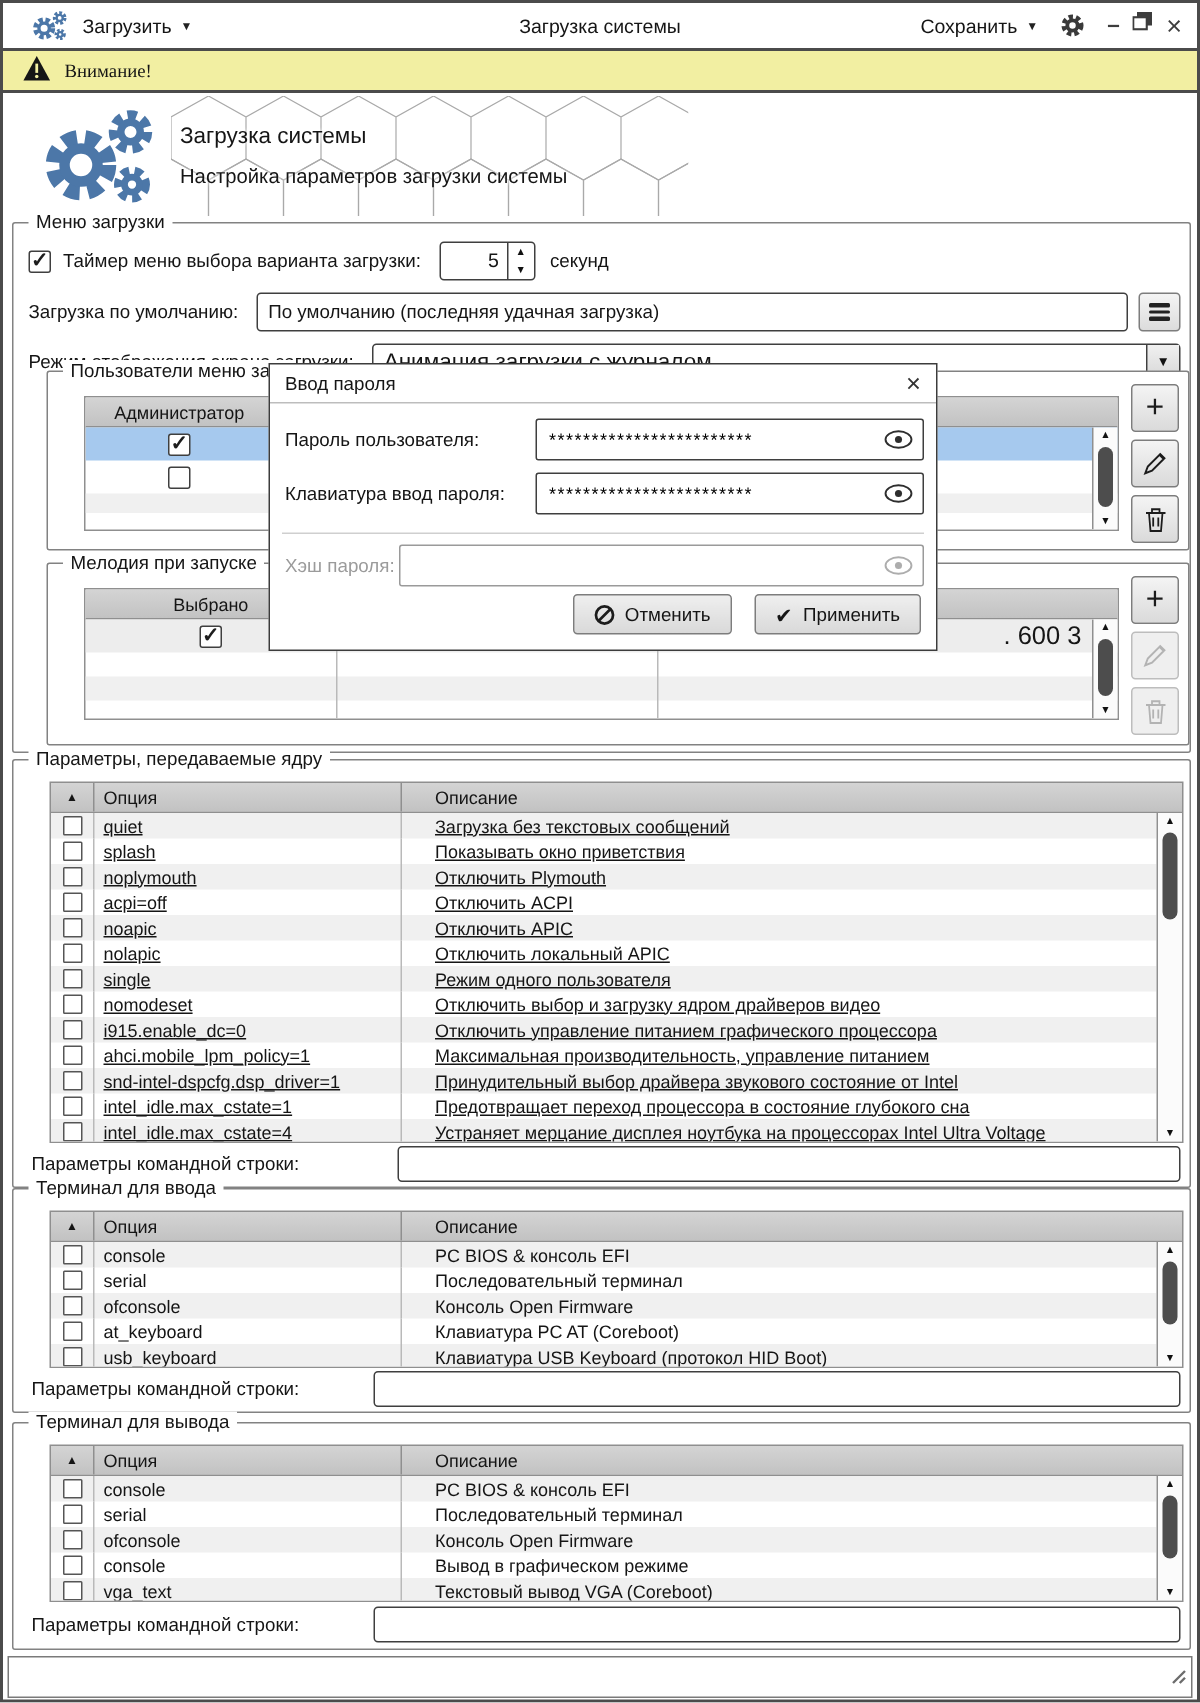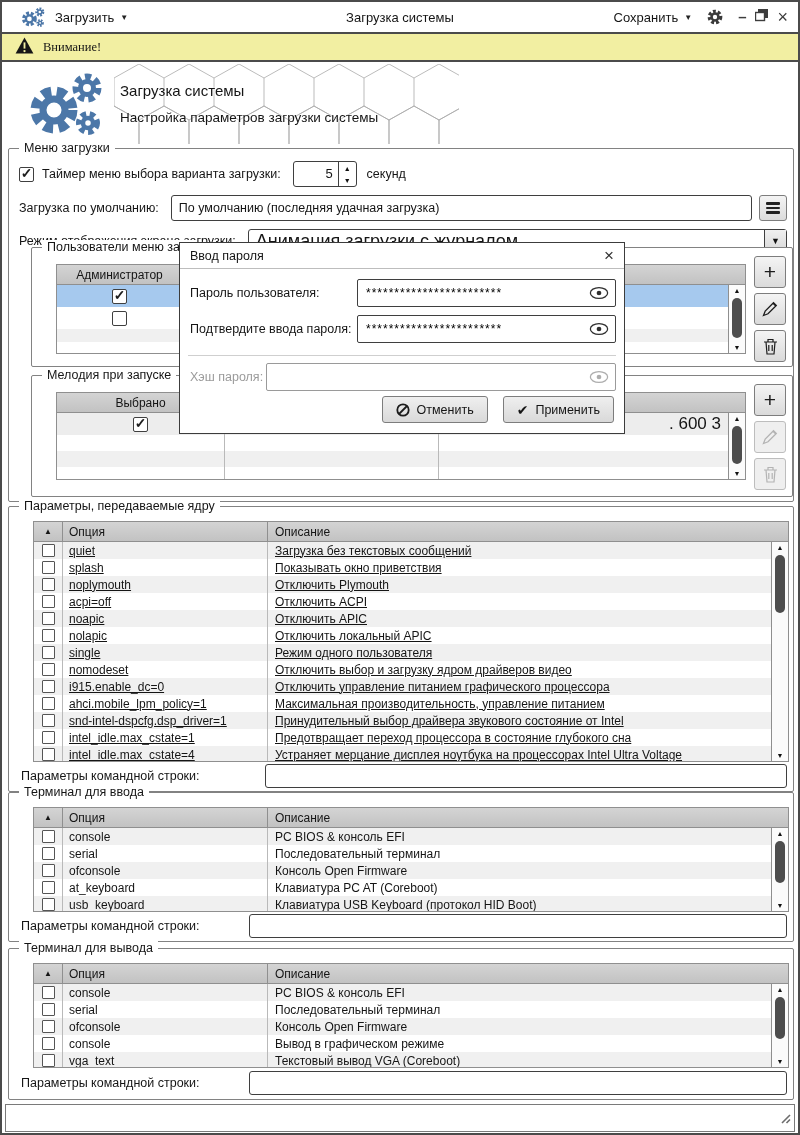--- a/index.html
+++ b/index.html
@@ -49,34 +49,34 @@
   .spin-btns{width:17px;border-left:1.5px solid #3f3f3f;display:flex;flex-direction:column;}
   .spin-btns span{flex:1;display:flex;align-items:center;justify-content:center;font-size:7px;color:#111;}
   .tinput{height:26px;border:1.5px solid #3f3f3f;border-radius:3px;background:#fff;
     font-size:12.5px;display:flex;align-items:center;padding:0 7px;box-sizing:border-box;}
   .sqbtn{width:28px;height:26px;border:1px solid #7d7d7d;border-radius:3px;
     background:linear-gradient(#f4f4f4,#dcdcdc);display:flex;align-items:center;justify-content:center;box-sizing:border-box;}
   .burger{display:flex;flex-direction:column;gap:2px;}
   .burger i{width:14px;height:2.4px;background:#222;border-radius:1px;}
   .combo{height:24px;border:1.5px solid #3f3f3f;border-radius:3px;background:#fff;display:flex;
     align-items:center;box-sizing:border-box;}
-  .combo .cval{flex:1;padding-left:7px;font-size:18px;}
+  .combo .cval{flex:1;padding-left:7px;font-size:15px;}
   .combo .cbtn{width:21px;align-self:stretch;border-left:1.5px solid #3f3f3f;
     background:linear-gradient(#f0f0f0,#d8d8d8);display:flex;align-items:center;justify-content:center;font-size:9px;color:#111;}
   
   .tbl{position:absolute;border:1px solid #8f8f8f;background:#fff;box-sizing:border-box;overflow:hidden;}
   .thead{display:flex;height:20px;background:linear-gradient(#d4d4d4,#c2c2c2);
     border-bottom:1px solid #8f8f8f;font-size:12px;align-items:center;box-sizing:border-box;}
   .tbody{position:relative;}
   .trow{display:flex;align-items:center;font-size:12px;}
   .h17{height:17px;} .h22{height:22px;}
   .c-sel{width:28px;display:flex;align-items:center;justify-content:center;flex:none;align-self:stretch;}
   .c-opt{width:205px;flex:none;padding-left:6px;box-sizing:border-box;border-left:1px solid #b9b9b9;
     align-self:stretch;display:flex;align-items:center;overflow:hidden;white-space:nowrap;}
-  .c-desc{flex:1;padding-left:7px;box-sizing:border-box;border-left:1px solid #b9b9b9;
+  .c-desc{flex:1;padding-left:22px;box-sizing:border-box;border-left:1px solid #b9b9b9;
     align-self:stretch;display:flex;align-items:center;overflow:hidden;white-space:nowrap;}
   .thead .c-opt,.thead .c-desc{border-left:1px solid #8f8f8f;}
   .alt .trow:nth-child(odd){background:#f0f0f0;}
   .tcb{width:13px;height:13px;border:1px solid #555;border-radius:1px;background:#fff;box-sizing:border-box;
     display:flex;align-items:center;justify-content:center;}
   .rowsel{background:#a6c9ee !important;}
   
   .ucol1{width:125px;flex:none;display:flex;align-items:center;justify-content:center;align-self:stretch;}
   .mcol1{width:167px;flex:none;display:flex;align-items:center;justify-content:center;align-self:stretch;}
   .mdiv{position:absolute;top:20px;bottom:0;width:1px;background:#b9b9b9;}
@@ -589,21 +589,21 @@
     <div class="dlg-field" style="left:177px;right:8px;top:36px;">
       <input type="text" value="************************" style="">
       <span class="eye">
         <svg viewBox="0 0 22 14" width="20" height="14">
             <ellipse cx="11" cy="7" rx="9.5" ry="6" fill="none" stroke="currentColor" stroke-width="1.4"></ellipse>
             <circle cx="11" cy="7" r="2.6" fill="currentColor"></circle>
           </svg>
       </span>
     </div>
     <div class="dlg-row" style="top:72px;">
-        <span class="lbl">Подтвердите ввода пароля:</span>
+        <span class="lbl">Клавиатура ввод пароля:</span>
       </div>
     <div class="dlg-field" style="left:177px;right:8px;top:72px;">
       <input type="text" value="************************" style="">
       <span class="eye">
         <svg viewBox="0 0 22 14" width="20" height="14">
             <ellipse cx="11" cy="7" rx="9.5" ry="6" fill="none" stroke="currentColor" stroke-width="1.4"></ellipse>
             <circle cx="11" cy="7" r="2.6" fill="currentColor"></circle>
           </svg>
       </span>
     </div>

